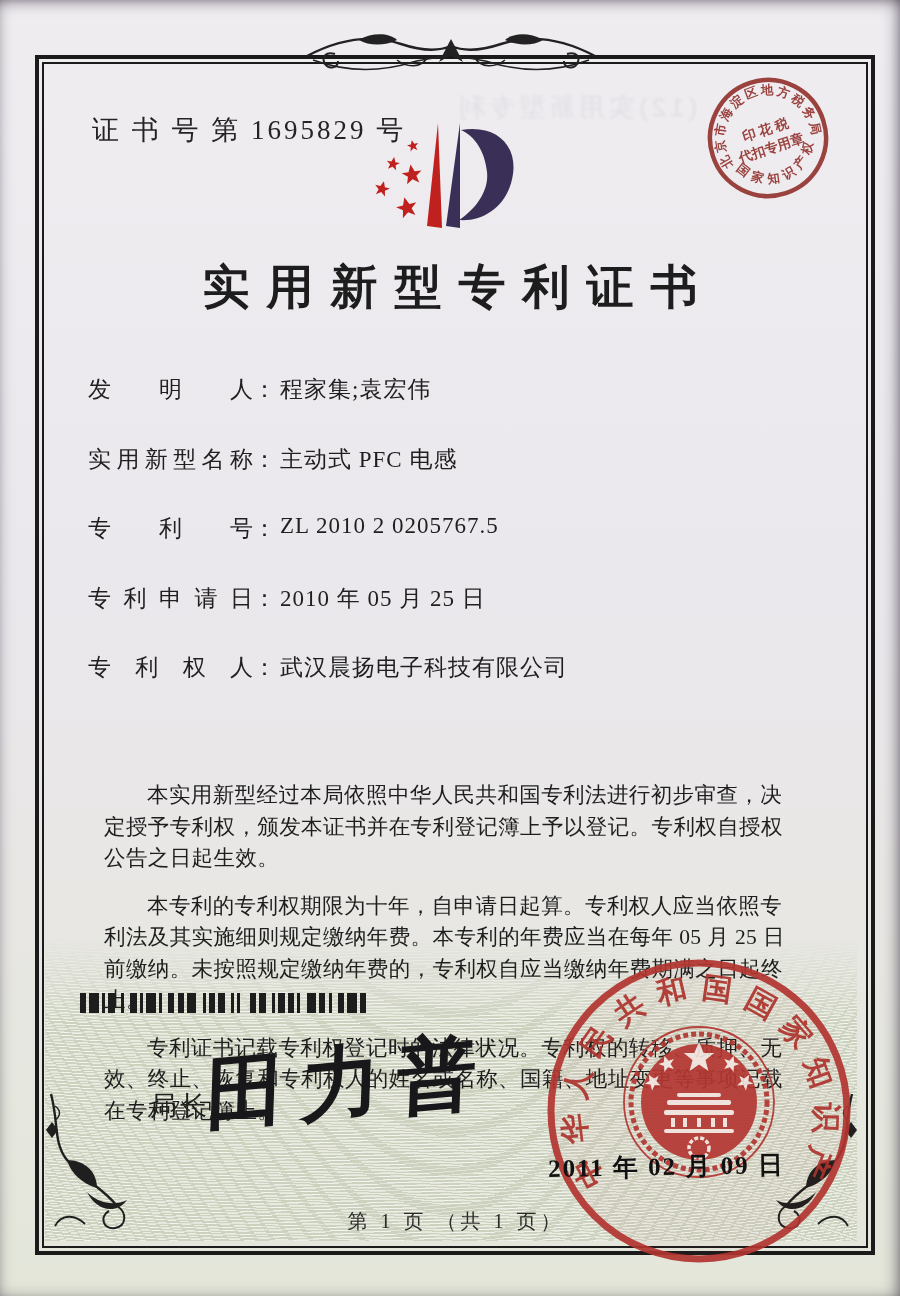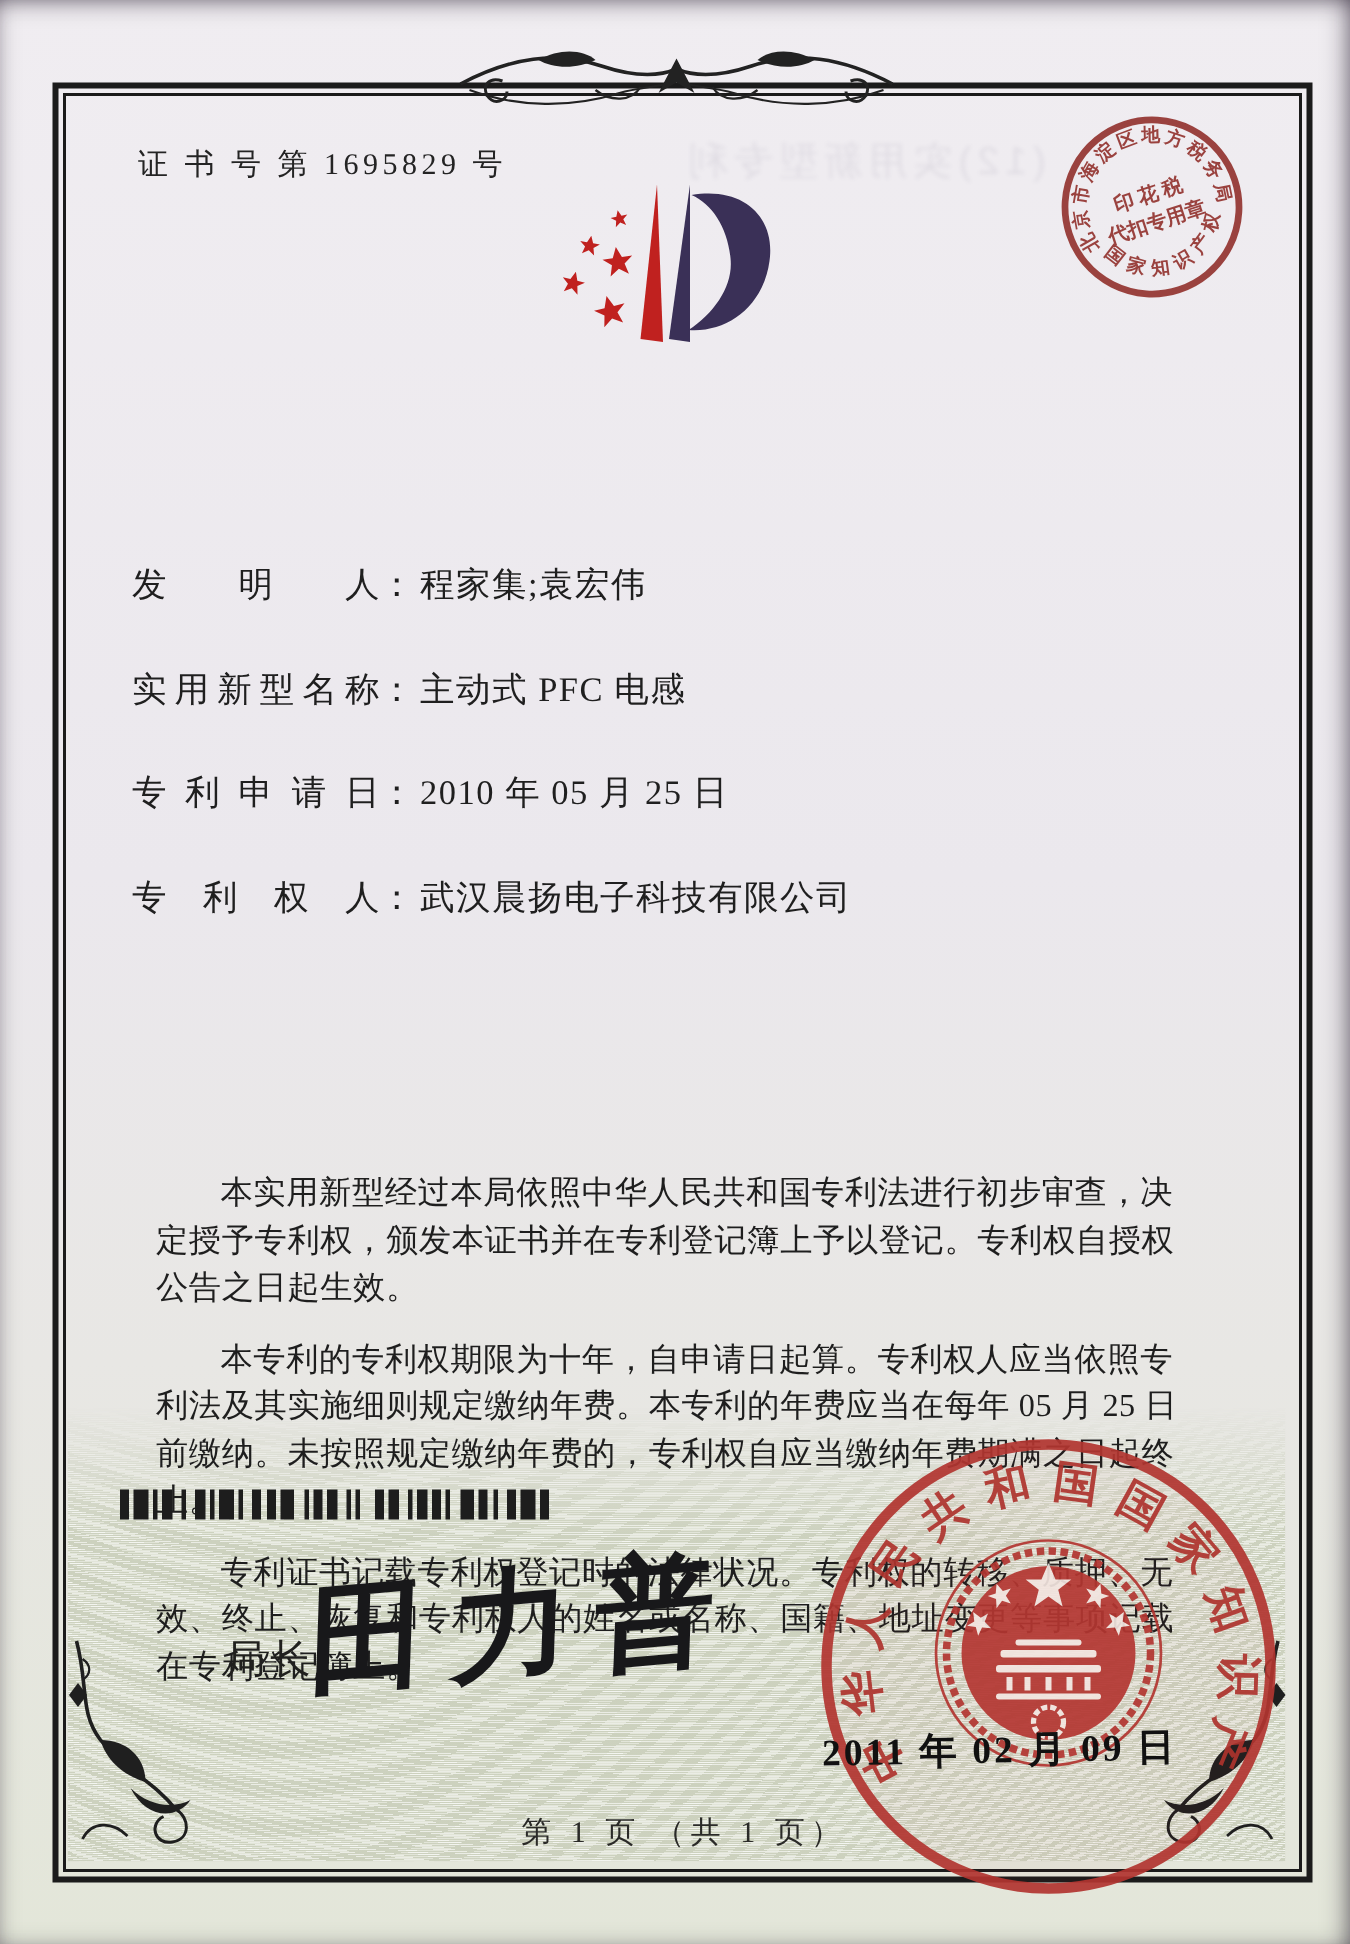--- a/index.html
+++ b/index.html
@@ -18,21 +18,21 @@
          border:4px solid #1b1b1b;z-index:2;}
   .frame::before{content:"";position:absolute;inset:3px;border:2px solid #1b1b1b;}
   
   .band{position:absolute;left:45px;top:938px;width:812px;height:303px;z-index:1;
         background-color:#d7dbca;
         background-image:
           repeating-radial-gradient(140% 95% at 50% 225%, rgba(255,255,255,0) 0 4.5px, rgba(255,255,255,.6) 4.5px 6px),
           repeating-radial-gradient(150% 100% at 18% 240%, rgba(140,150,120,.14) 0 4px, rgba(255,255,255,.28) 4px 5.5px);
         -webkit-mask-image:linear-gradient(to bottom,transparent,#000 85px);
         mask-image:linear-gradient(to bottom,transparent,#000 85px);}
-  .cert-no{position:absolute;left:92px;top:96px;font-size:20px;letter-spacing:3px;
+  .cert-no{position:absolute;left:92px;top:112px;font-size:27px;letter-spacing:3px;
            color:#242424;z-index:3;text-align:center;}
   .ghost{position:absolute;left:455px;top:90px;font-size:26px;color:#554f6e;opacity:.09;
          transform:scaleX(-1);filter:blur(1.4px);z-index:2;letter-spacing:4px;
          font-family:"Liberation Sans","DejaVu Sans",sans-serif;}
   .logo{position:absolute;left:345px;top:120px;z-index:3;}
   .title{position:absolute;left:0;right:0;top:256px;text-align:center;font-size:47px;
          font-weight:700;letter-spacing:17px;text-indent:17px;color:#1d1d1d;z-index:3;}
   .fields{position:absolute;left:88px;top:374px;width:730px;z-index:3;}
   .field-row{height:30px;margin-bottom:39.5px;font-size:23px;color:#1f1f1f;white-space:nowrap;}
   .field-label{display:inline-block;width:165px;text-align:justify;text-align-last:justify;
@@ -125,27 +125,31 @@
       <circle cx="80" cy="80" r="58" fill="none" stroke="#8f2b26" stroke-width="4.5"></circle>
       <path id="stampTop" d="M38.6,95 A44,44 0 1 1 121.4,95" fill="none"></path>
       <text font-size="12.5" font-weight="700"><textPath href="#stampTop" textLength="164" lengthAdjust="spacing">北京市海淀区地方税务局</textPath></text>
       <path id="stampBot" d="M40,100 A44.7,44.7 0 0 0 120,100" fill="none"></path>
       <text font-size="12.5" font-weight="700"><textPath href="#stampBot" textLength="118" lengthAdjust="spacing">国家知识产权局</textPath></text>
       <text x="80" y="76" text-anchor="middle" font-size="13.5" font-weight="700">印 花 税</text>
       <text x="80" y="95" text-anchor="middle" font-size="13.5" font-weight="700">代扣专用章</text>
     </g>
   </svg>
 
+  <div class="title">实用新型专利证书</div>
 
   <div class="fields">
     <div class="field-row">
       <span class="field-label">发明人</span><span class="field-colon">：</span><span class="field-value">程家集;袁宏伟</span>
     </div>
     <div class="field-row">
       <span class="field-label">实用新型名称</span><span class="field-colon">：</span><span class="field-value">主动式 PFC 电感</span>
+    </div>
+    <div class="field-row">
+      <span class="field-label">专利号</span><span class="field-colon">：</span><span class="field-value">ZL 2010 2 0205767.5</span>
     </div>
     <div class="field-row">
       <span class="field-label">专利申请日</span><span class="field-colon">：</span><span class="field-value">2010 年 05 月 25 日</span>
     </div>
     <div class="field-row">
       <span class="field-label">专利权人</span><span class="field-colon">：</span><span class="field-value">武汉晨扬电子科技有限公司</span>
     </div>
   </div>
 
   <div class="body-text">

